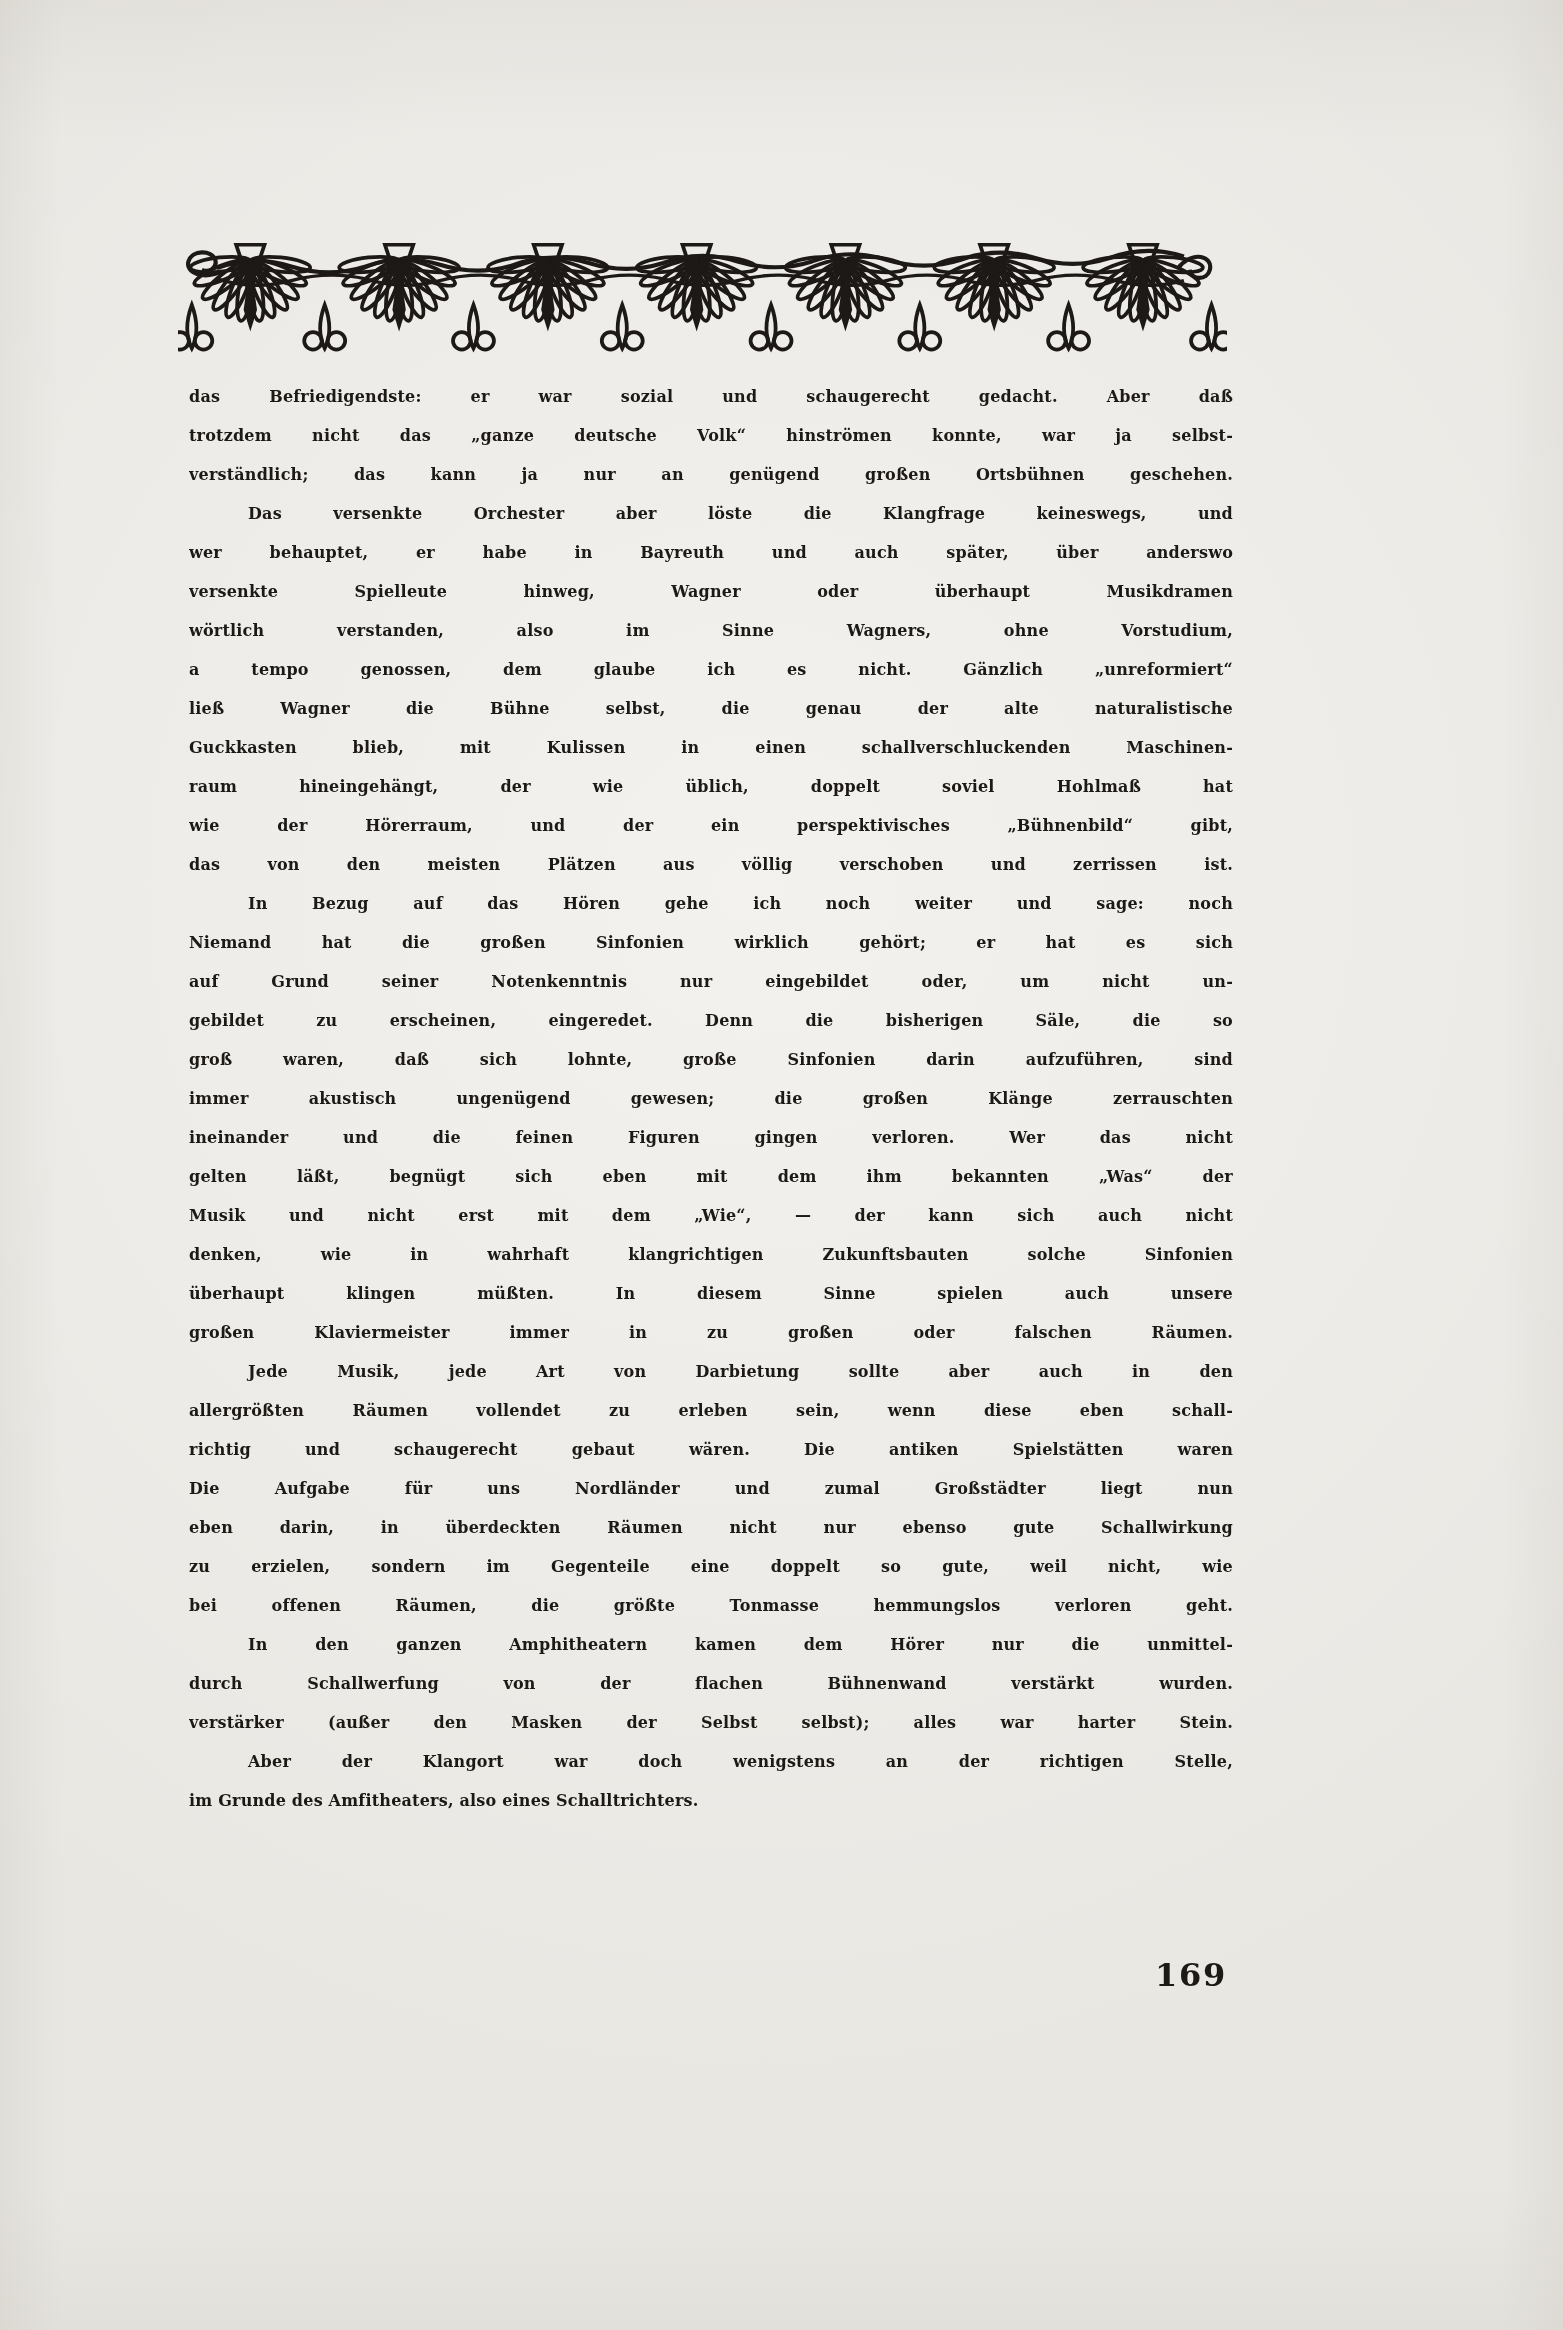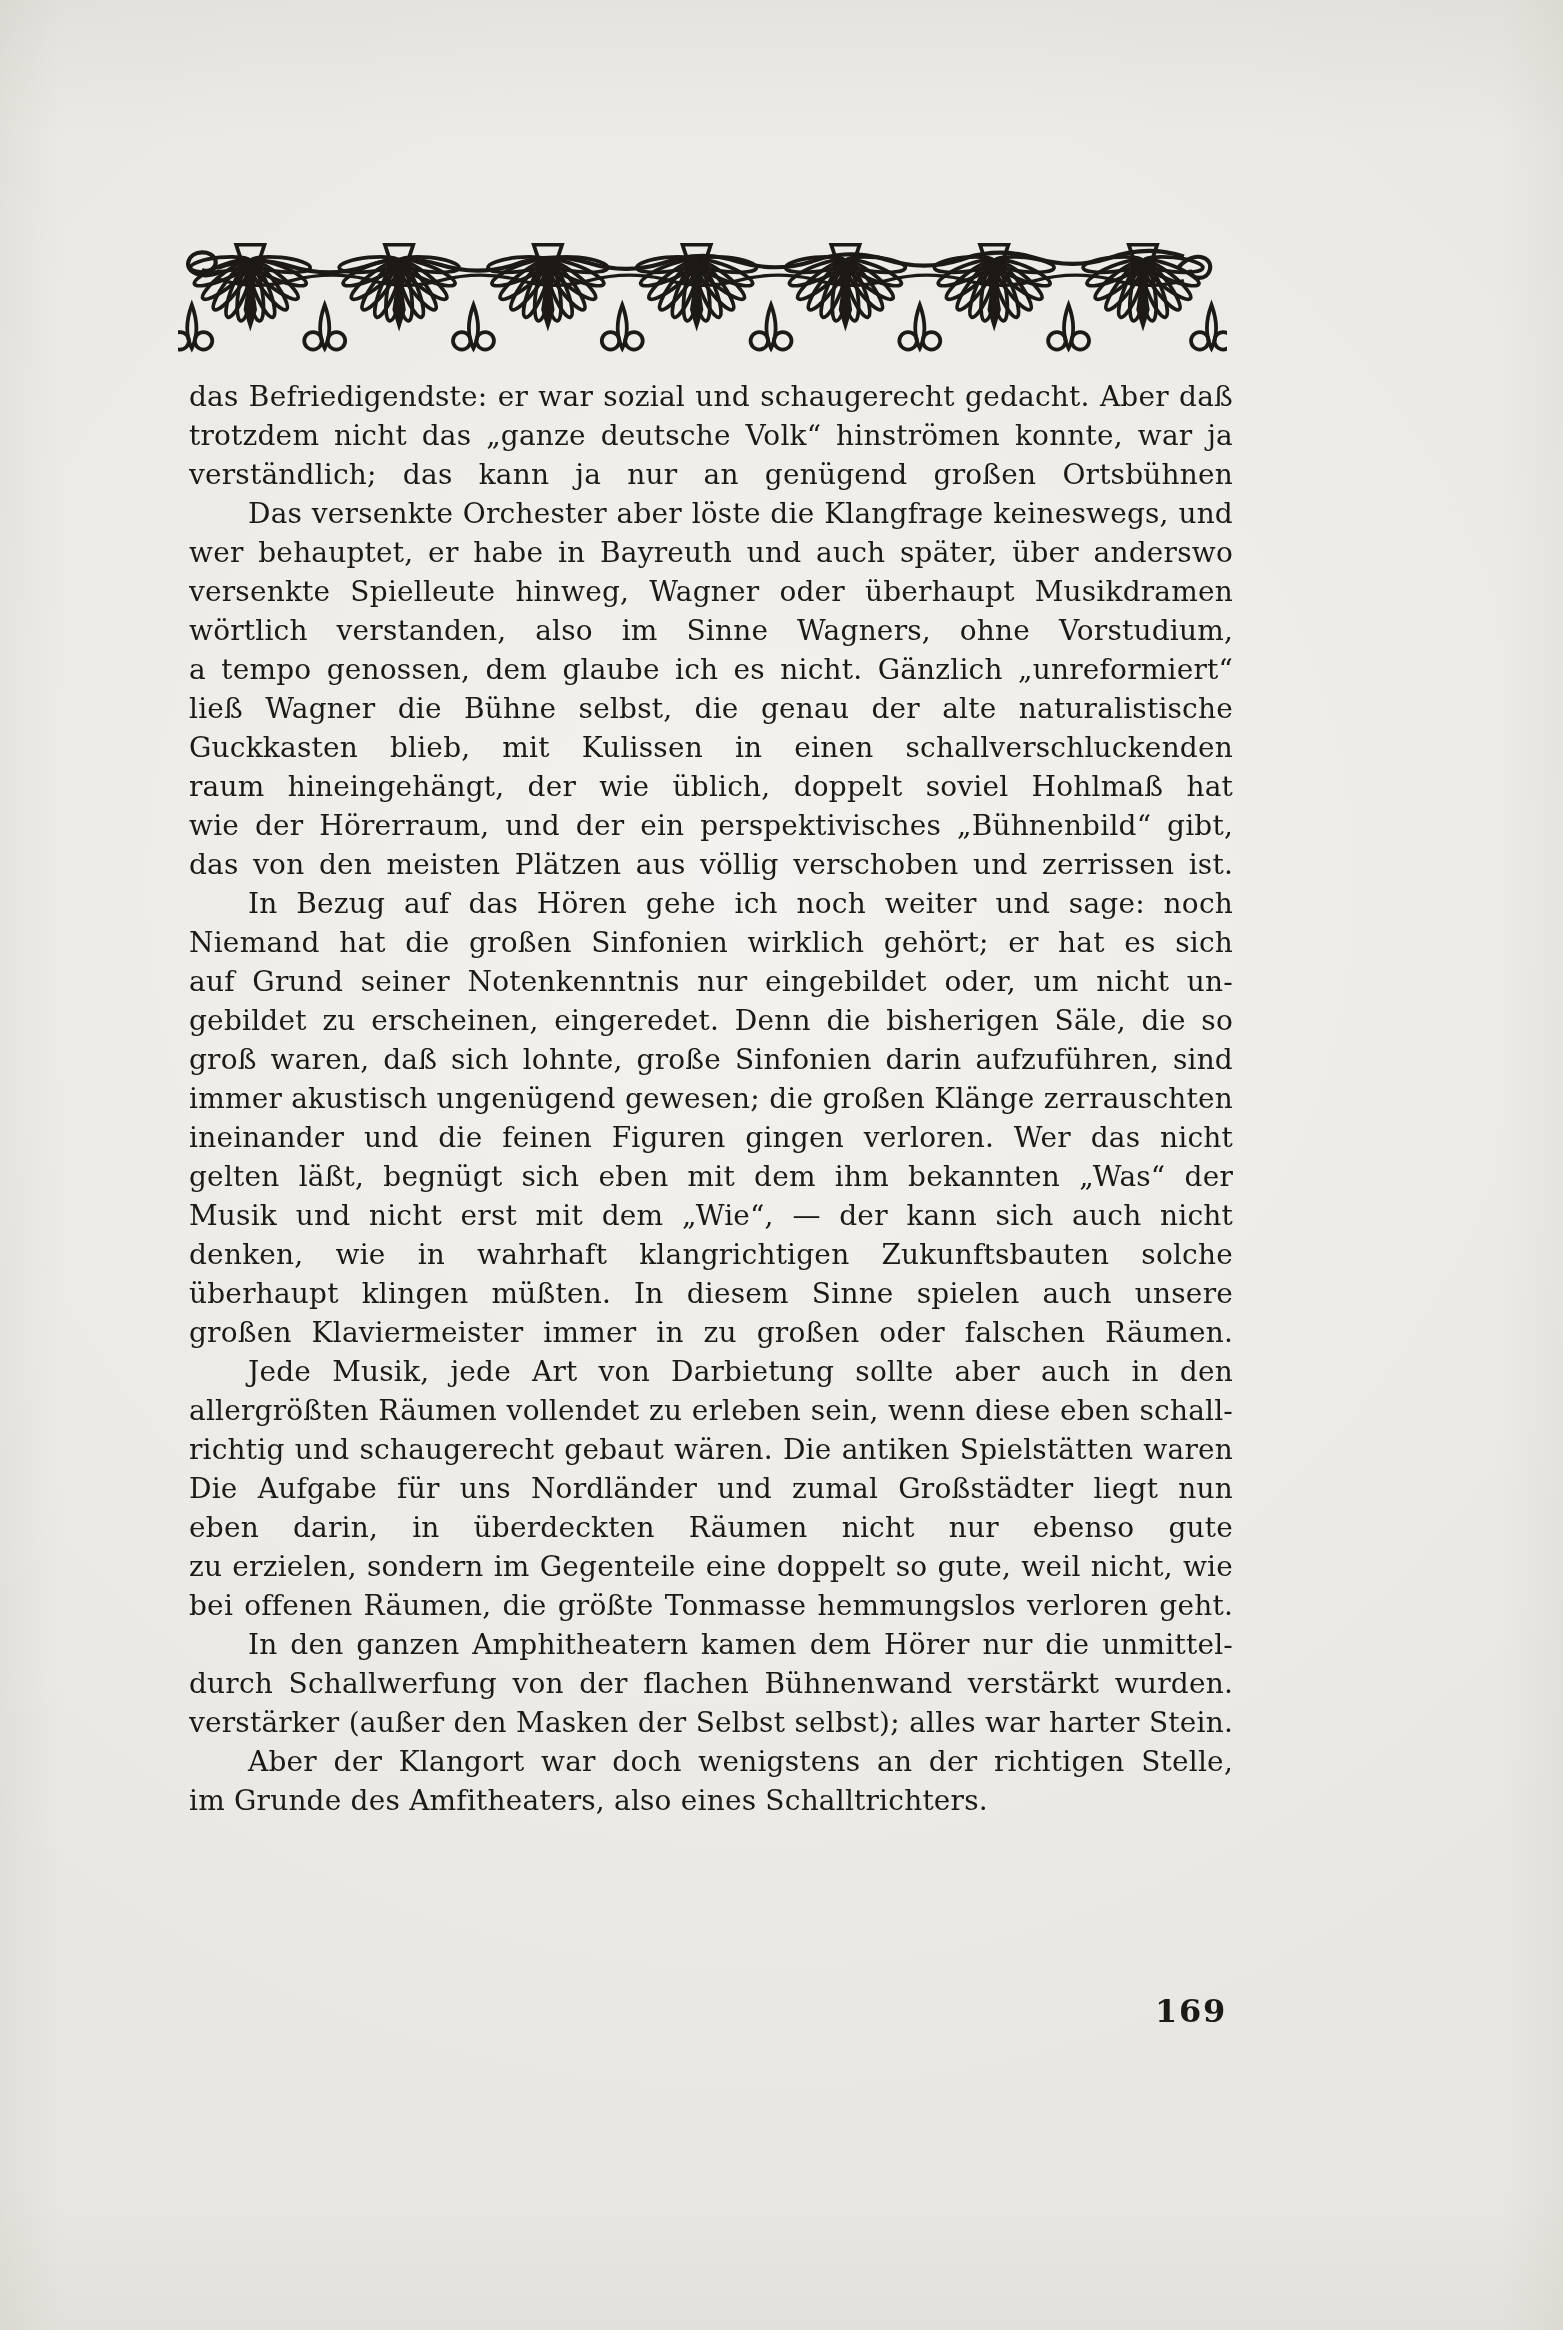--- a/index.html
+++ b/index.html
@@ -25,22 +25,22 @@
     width: 1049px; height: 112px;
     overflow: hidden;
   }
   .ornament svg { display: block; }
   .text-block {
     position: absolute;
     left: 189px; top: 377px;
     width: 1044px;
   }
   .line {
-    font-size: 28px;
-    font-weight: 400;
+    font-size: 16px;
+    font-weight: 700;
     line-height: 39px;
     height: 39px;
     overflow: hidden;
     text-align: justify;
     text-align-last: justify;
     letter-spacing: 0.2px;
     white-space: normal;
     color: #1d1a16;
   }
   .line.indent { padding-left: 59px; }
@@ -48,21 +48,20 @@
   .page-number {
     position: absolute;
     top: 1956px;
     left: 189px;
     width: 1038px;
     text-align: right;
     font-size: 32px;
     font-weight: 700;
     color: #1d1a16;
     letter-spacing: 1.7px;
-    margin-top: 36px;
   }
 </style>
 </head>
 <body>
 
 <div class="page">
 
   <div class="ornament">
     <svg width="1049" height="112" viewBox="0 0 1254 134" xmlns="http://www.w3.org/2000/svg">
       <defs>

